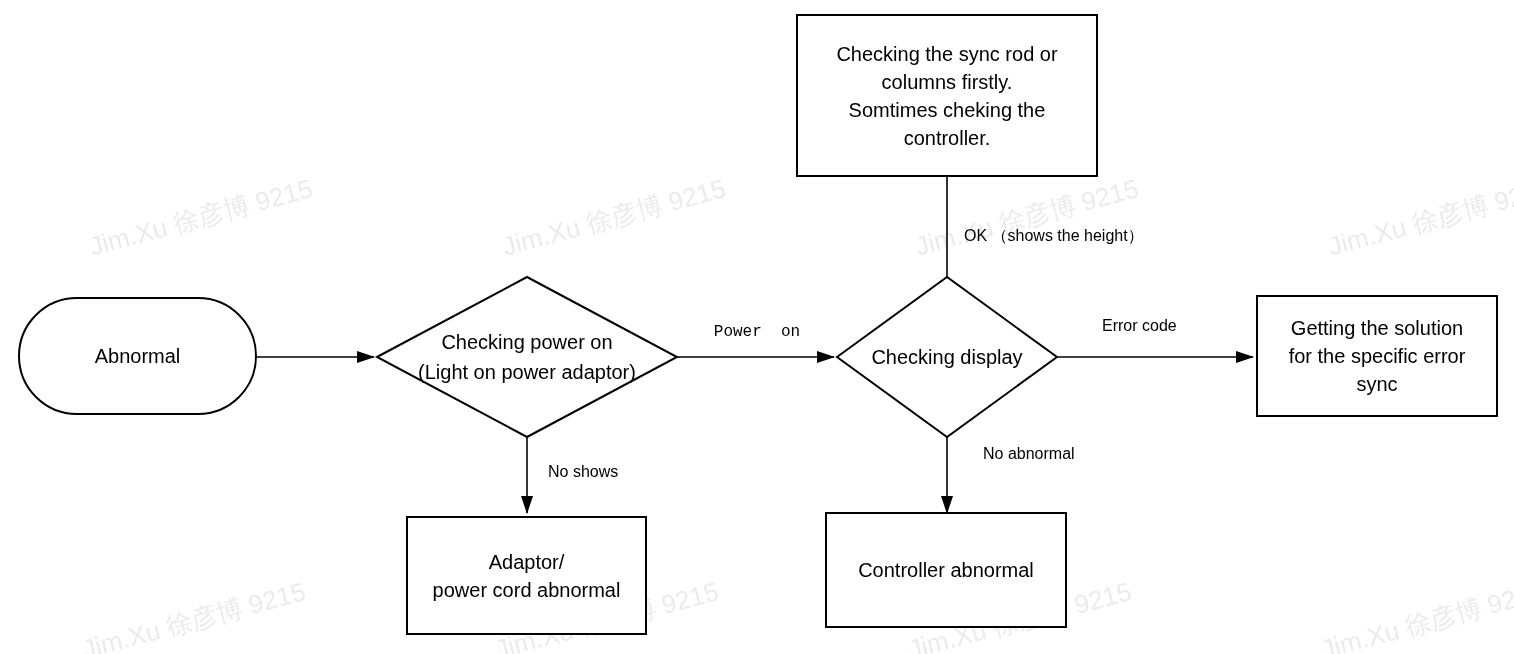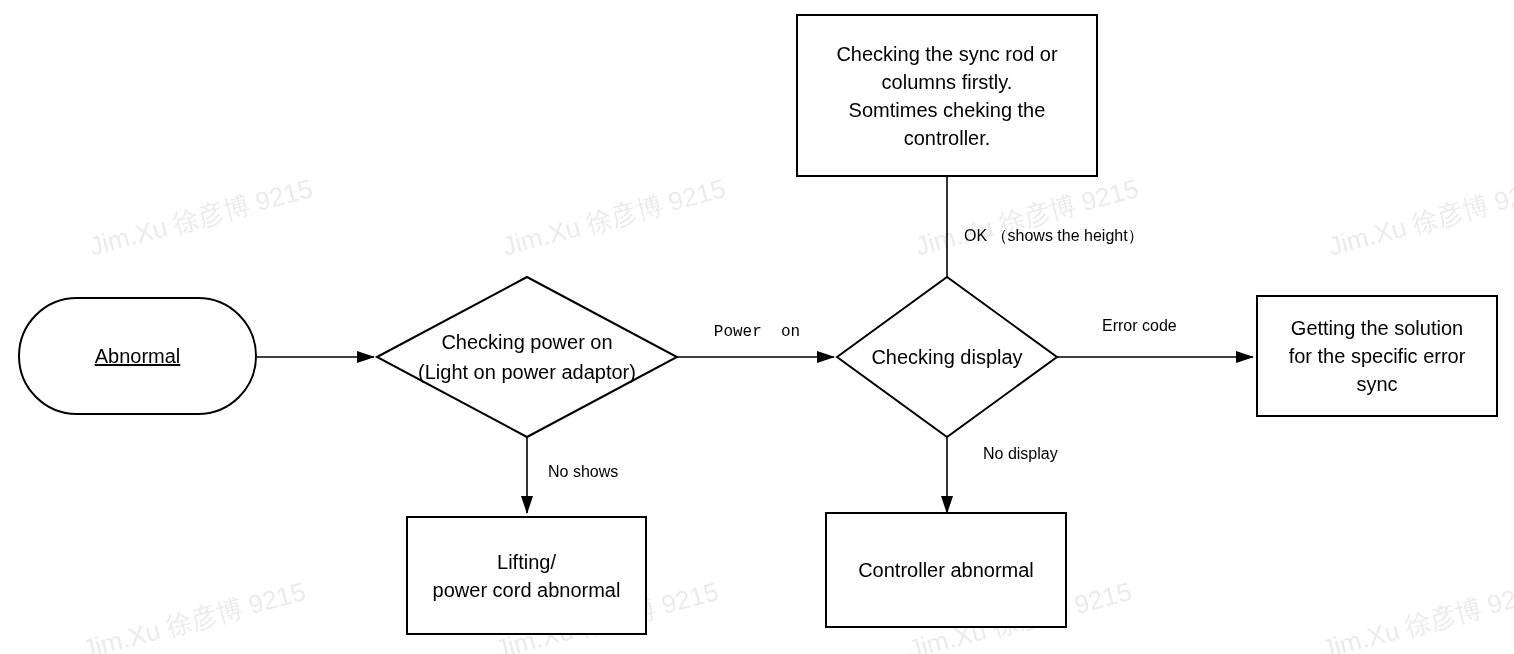--- a/index.html
+++ b/index.html
@@ -90,21 +90,21 @@
     <line x1="677" y1="357" x2="834" y2="357" stroke="#000000" stroke-width="1.6" marker-end="url(#arrow)"></line>
     <line x1="527" y1="437" x2="527" y2="513" stroke="#000000" stroke-width="1.6" marker-end="url(#arrow)"></line>
     <line x1="947" y1="177" x2="947" y2="277" stroke="#000000" stroke-width="1.6"></line>
     <line x1="1057" y1="357" x2="1253" y2="357" stroke="#000000" stroke-width="1.6" marker-end="url(#arrow)"></line>
     <line x1="947" y1="437" x2="947" y2="513" stroke="#000000" stroke-width="1.6" marker-end="url(#arrow)"></line>
 
     <polygon points="377,357 527,277 677,357 527,437" fill="#ffffff" stroke="#000000" stroke-width="2"></polygon>
     <polygon points="837,357 947,277 1057,357 947,437" fill="#ffffff" stroke="#000000" stroke-width="2"></polygon>
   </svg>
 
-  <div class="node terminator" style="left:18px;top:297px;width:239px;height:118px;text-decoration:underline;">
+  <div class="node terminator" style="left:18px;top:297px;width:239px;height:118px;">
     <div>Abnormal</div>
   </div>
 
   <div class="node dtext" style="left:377px;top:277px;width:300px;height:160px;">
     <div>Checking power on</div>
     <div>(Light on power adaptor)</div>
   </div>
 
   <div class="node dtext" style="left:837px;top:277px;width:220px;height:160px;">
     <div>Checking display</div>
@@ -117,27 +117,27 @@
     <div>controller.</div>
   </div>
 
   <div class="node box" style="left:1256px;top:295px;width:242px;height:122px;">
     <div>Getting the solution</div>
     <div>for the specific error</div>
     <div>sync</div>
   </div>
 
   <div class="node box" style="left:406px;top:516px;width:241px;height:119px;">
-    <div>Lifting/</div>
+    <div>Adaptor/</div>
     <div>power cord abnormal</div>
   </div>
 
   <div class="node box" style="left:825px;top:512px;width:242px;height:116px;">
     <div>Controller abnormal</div>
   </div>
 
   <div class="edge-label centered" style="left:677px;top:323px;width:160px;font-family:Liberation Mono, monospace;">Power  on</div>
   <div class="edge-label" style="left:548px;top:463px;">No shows</div>
   <div class="edge-label" style="left:964px;top:226px;">OK （shows the height）</div>
   <div class="edge-label" style="left:1102px;top:317px;">Error code</div>
-  <div class="edge-label" style="left:983px;top:445px;">No display</div>
+  <div class="edge-label" style="left:983px;top:445px;">No abnormal</div>
 
 </div>
 
 </body></html>

